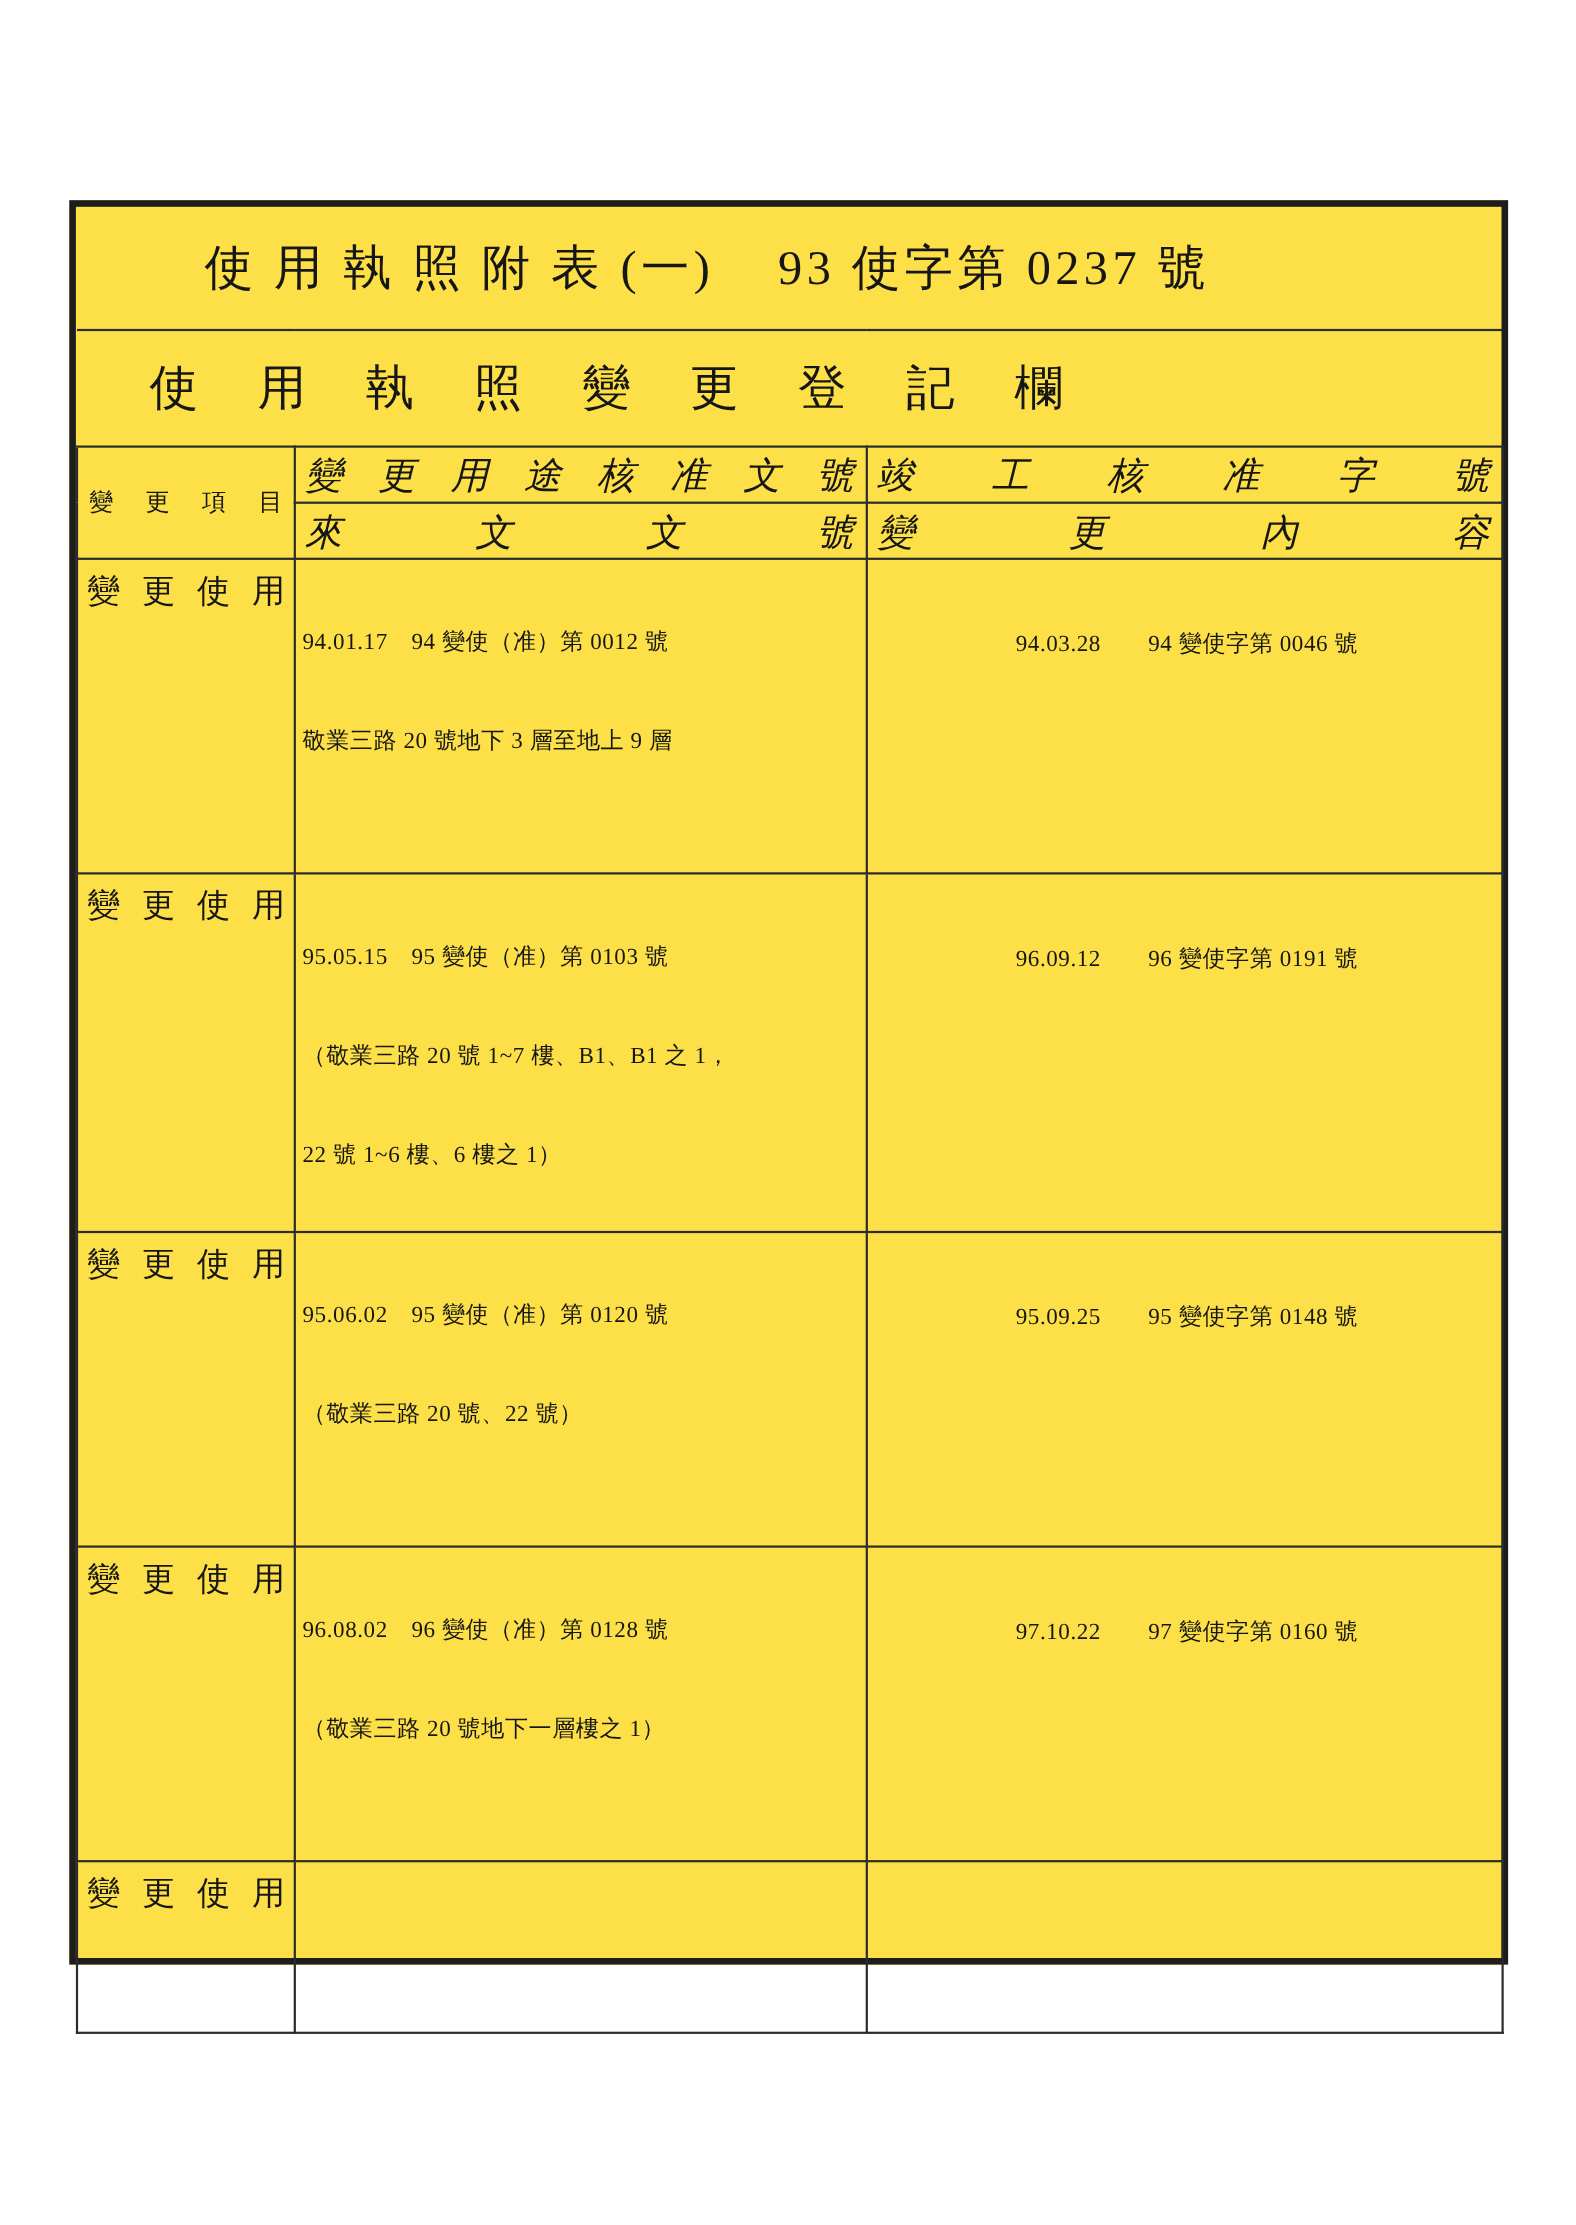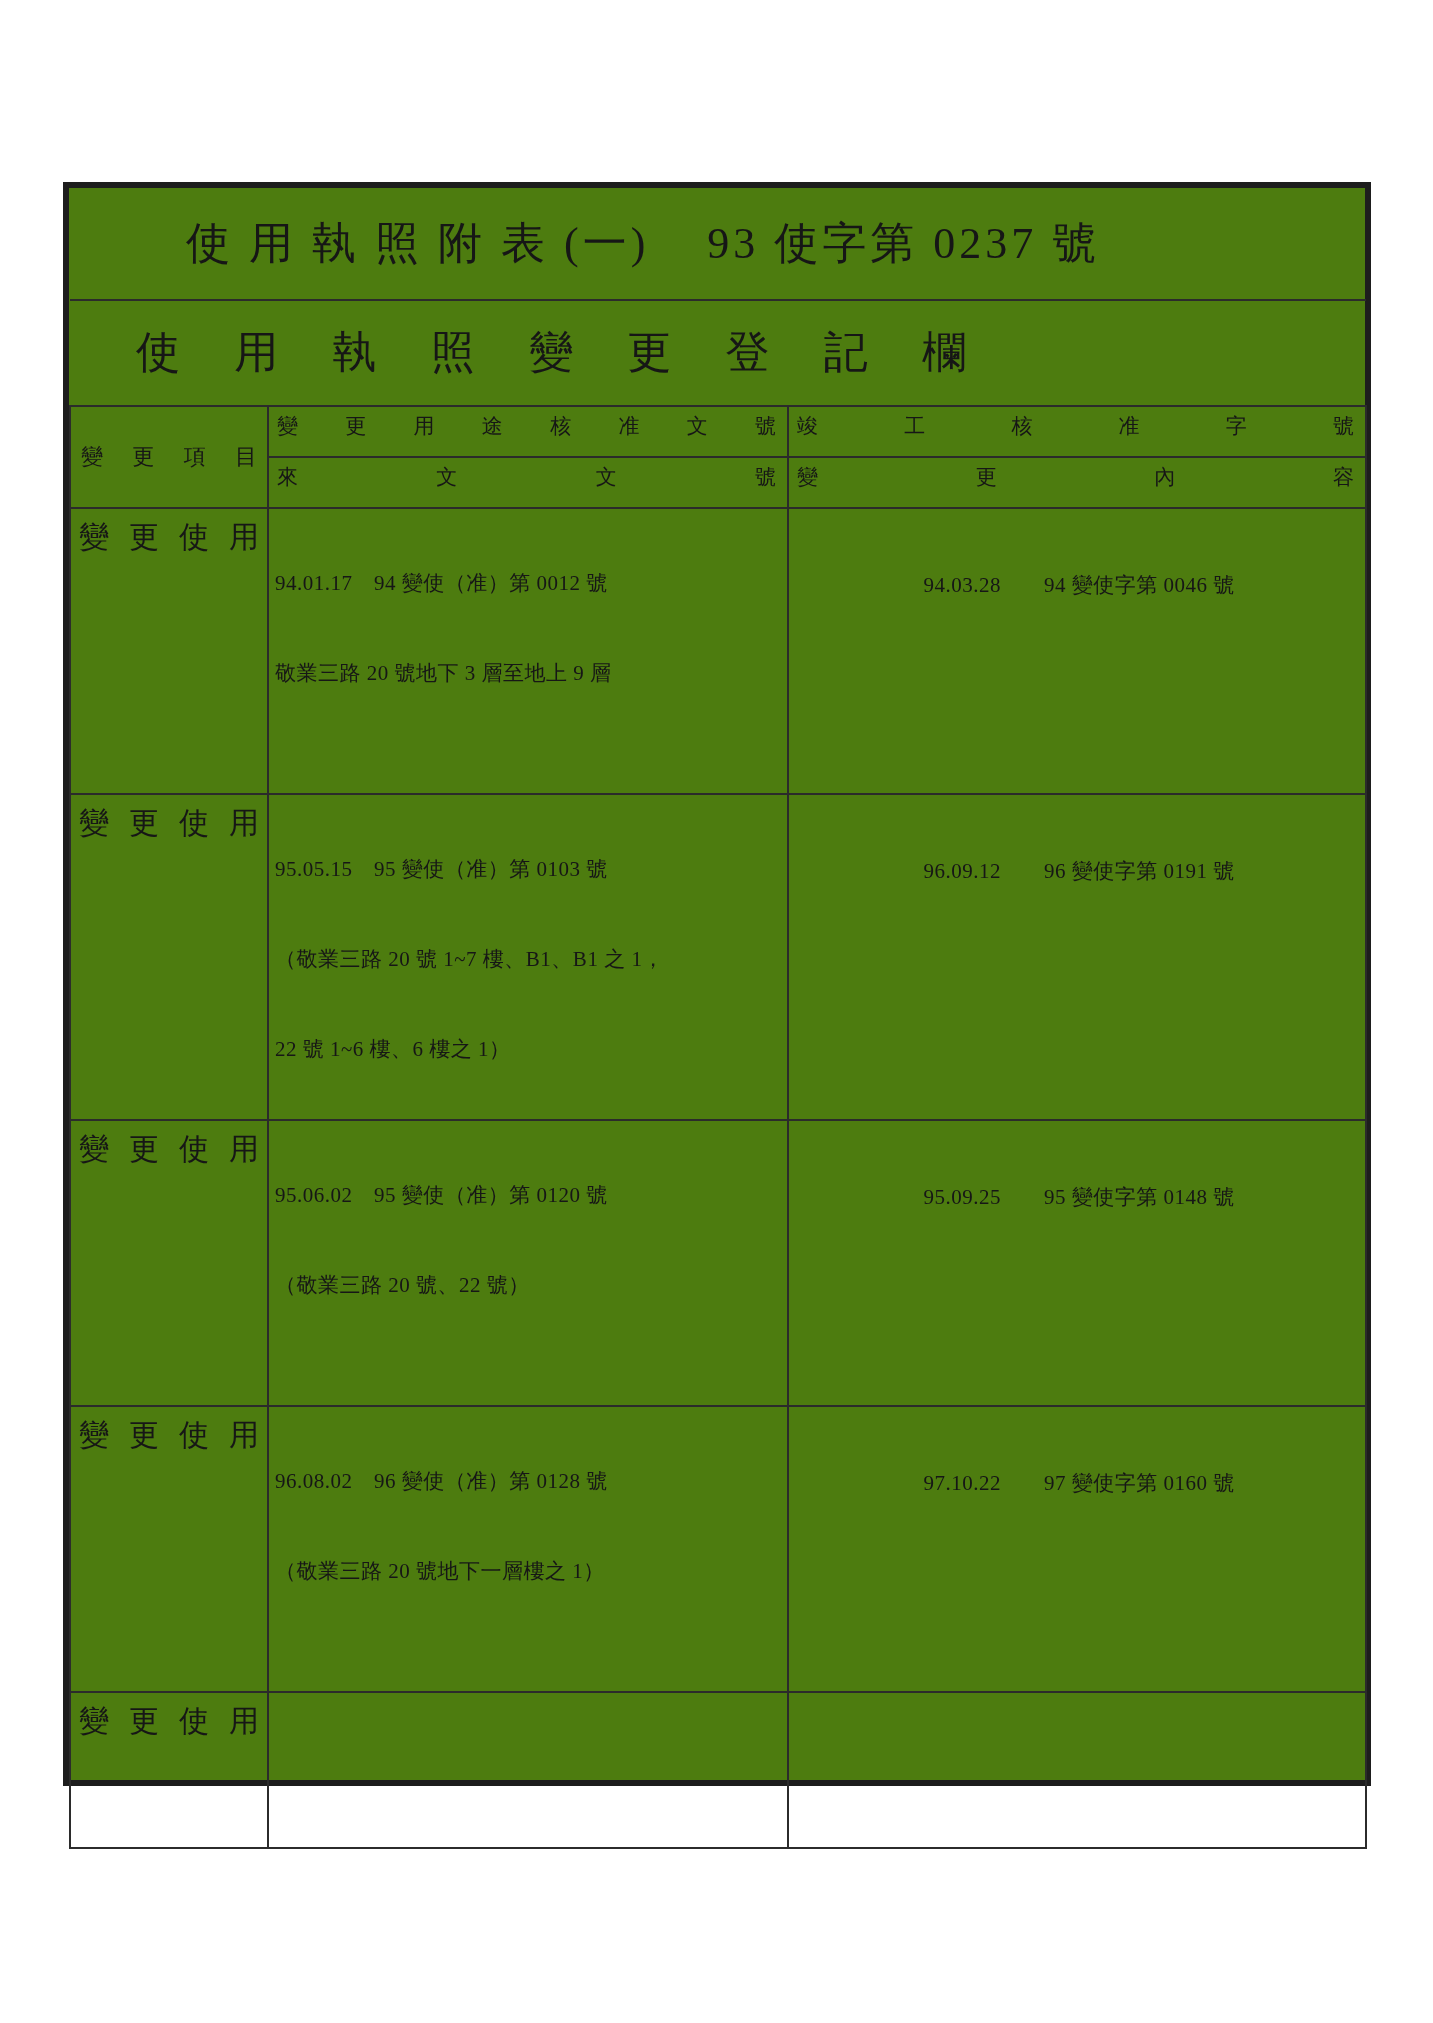--- a/index.html
+++ b/index.html
@@ -13,21 +13,21 @@
     width: 1433px; height: 2023px;
     background: #ffffff;
     overflow: hidden;
   }
   .frame {
     position: absolute;
     left: 63px; top: 182px;
     width: 1308px; height: 1604px;
     border: 6px solid #1d1d1d;
     box-sizing: border-box;
-    background: #4d7c0f;
+    background: #fde047;
   }
   table.permit {
     border-collapse: collapse;
     table-layout: fixed;
     width: 100%; height: 100%;
   }
   table.permit td {
     border: 2px solid #2b2b2b;
     padding: 0;
     box-sizing: border-box;
@@ -50,27 +50,28 @@
   .banner-text {
     margin-left: 66px;
     width: 830px;
     font-size: 44px;
     text-align: justify;
     text-align-last: justify;
     line-height: 1;
   }
   
   .hdr {
-    font-size: 21px;
+    font-size: 34px;
     letter-spacing: 1px;
     padding: 8px 10px 0 8px !important;
     text-align: justify;
     text-align-last: justify;
     line-height: 1.1;
     white-space: nowrap;
+    font-style: italic;
   }
   .item-hdr {
     vertical-align: middle !important;
     font-size: 22px;
     padding: 0 10px !important;
     text-align: justify;
     text-align-last: justify;
   }
   
   .item-cell {

